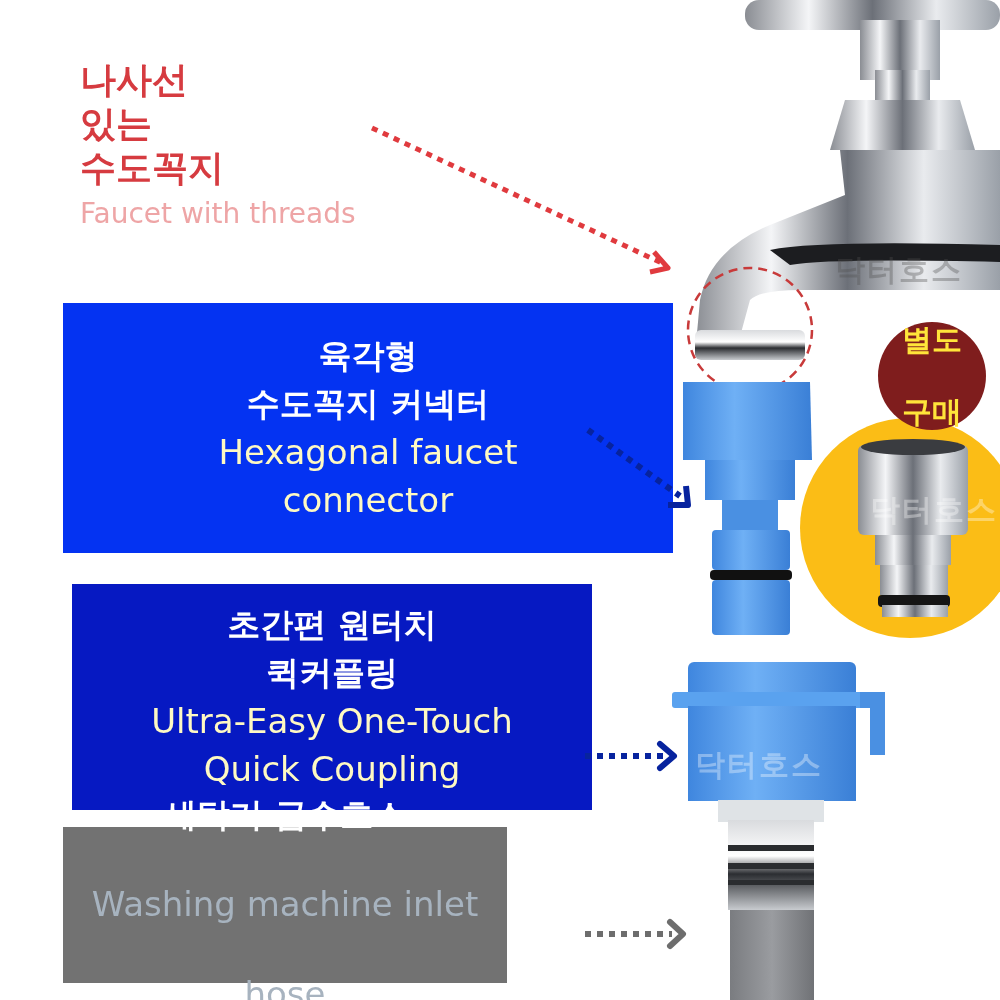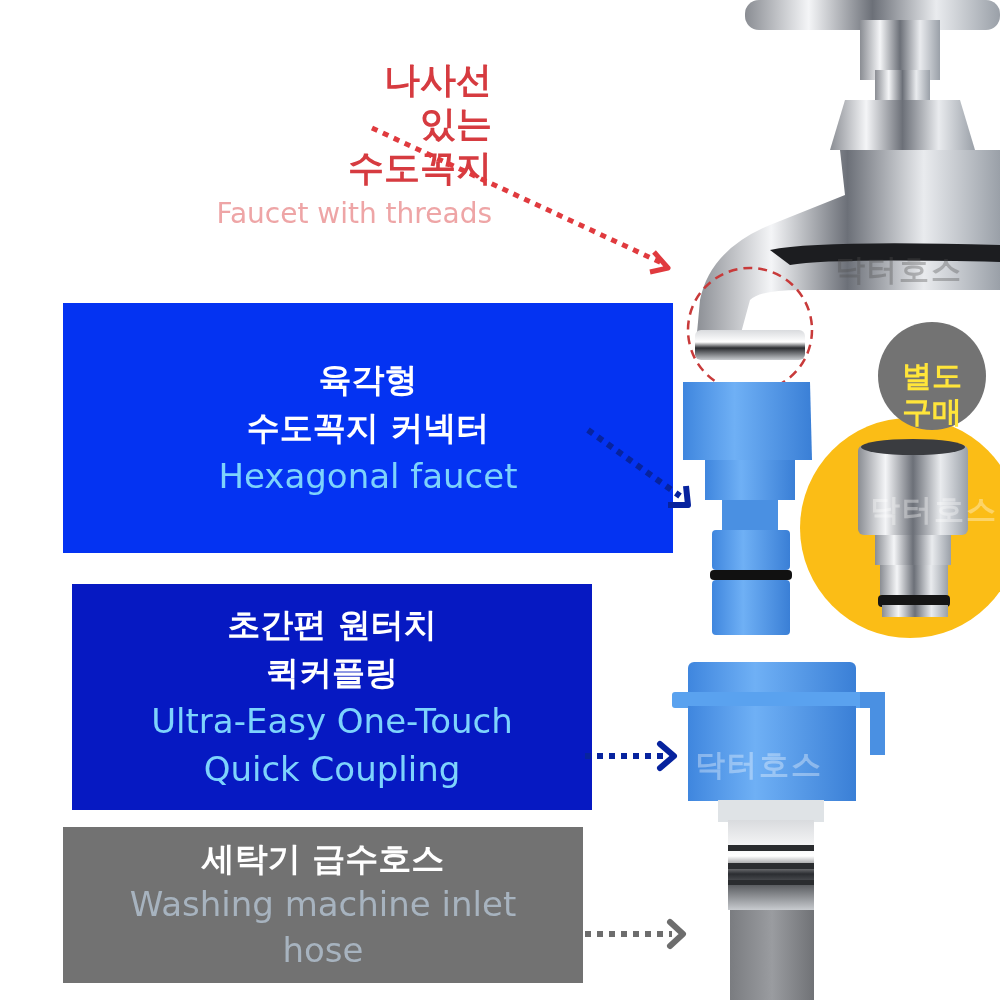--- a/index.html
+++ b/index.html
@@ -1,53 +1,54 @@
 <!DOCTYPE html>
 <html><head>
 <meta charset="utf-8">
 <style>
   html, body { margin:0; padding:0; }
   body { width:1000px; height:1000px; background:#ffffff; position:relative; overflow:hidden;
          font-family:"DejaVu Sans","Liberation Sans",sans-serif; }
   .abs { position:absolute; }
 
   
-  .faucet-label { left:72px; top:58px; width:420px; text-align:right; }
+  .faucet-label { left:80px; top:58px; width:420px; text-align:left; }
   .faucet-label .ko { color:#d63b40; font-size:36px; font-weight:bold; line-height:44px; }
   .faucet-label .en { color:#eea5a6; font-size:28px; line-height:44px; margin-top:2px; }
 
   
   .box { text-align:center; box-sizing:border-box; display:flex; flex-direction:column; justify-content:center; }
   .box .ko { color:#ffffff; font-size:33px; font-weight:bold; line-height:48px; }
-  .box .en { color:#7dd3fc; font-size:34px; line-height:48px; }
+  .box .en { color:#fef9c3; font-size:34px; line-height:48px; }
   .box1 { left:63px; top:303px; width:610px; height:250px; background:#0433f2; }
   .box2 { left:72px; top:584px; width:520px; height:226px; background:#0619c2; }
-  .box3 { left:63px; top:827px; width:520px; height:156px; background:#727272; }
+  .box3 { left:63px; top:827px; width:444px; height:156px; background:#727272;gap:44px; }
   .box3 .en { color:#a7b3bf; }
   .box3 .ko { line-height:44px; }
   .box3 .en { line-height:46px; }
-  .badge { left:878px; top:322px; width:108px; height:108px; border-radius:50%; background:#737373;
+  .badge { left:878px; top:322px; width:108px; height:108px; border-radius:50%; background:#7f1d1d;
            color:#ffe53a; font-weight:bold; font-size:30px; line-height:36px; text-align:center;
-           display:flex; flex-direction:column; justify-content:flex-end; }
+           display:flex; flex-direction:column; justify-content:space-between; }
   .watermark { color:rgba(255,255,255,0.35); font-size:30px; font-weight:bold; letter-spacing:2px; }
 </style>
 </head>
 <body>
 
 <div class="abs faucet-label">
   <div class="ko">나사선</div>
   <div class="ko">있는</div>
   <div class="ko">수도꼭지</div>
   <div class="en">Faucet with threads</div>
 </div>
 
 <div class="abs box box1">
   <div class="ko">육각형</div>
   <div class="ko">수도꼭지 커넥터</div>
   <div class="en">Hexagonal faucet</div>
+  <div class="en">connector</div>
 </div>
 
 <div class="abs box box2">
   <div class="ko">초간편 원터치</div>
   <div class="ko">퀵커플링</div>
   <div class="en">Ultra-Easy One-Touch</div>
   <div class="en">Quick Coupling</div>
 </div>
 
 <div class="abs box box3">

